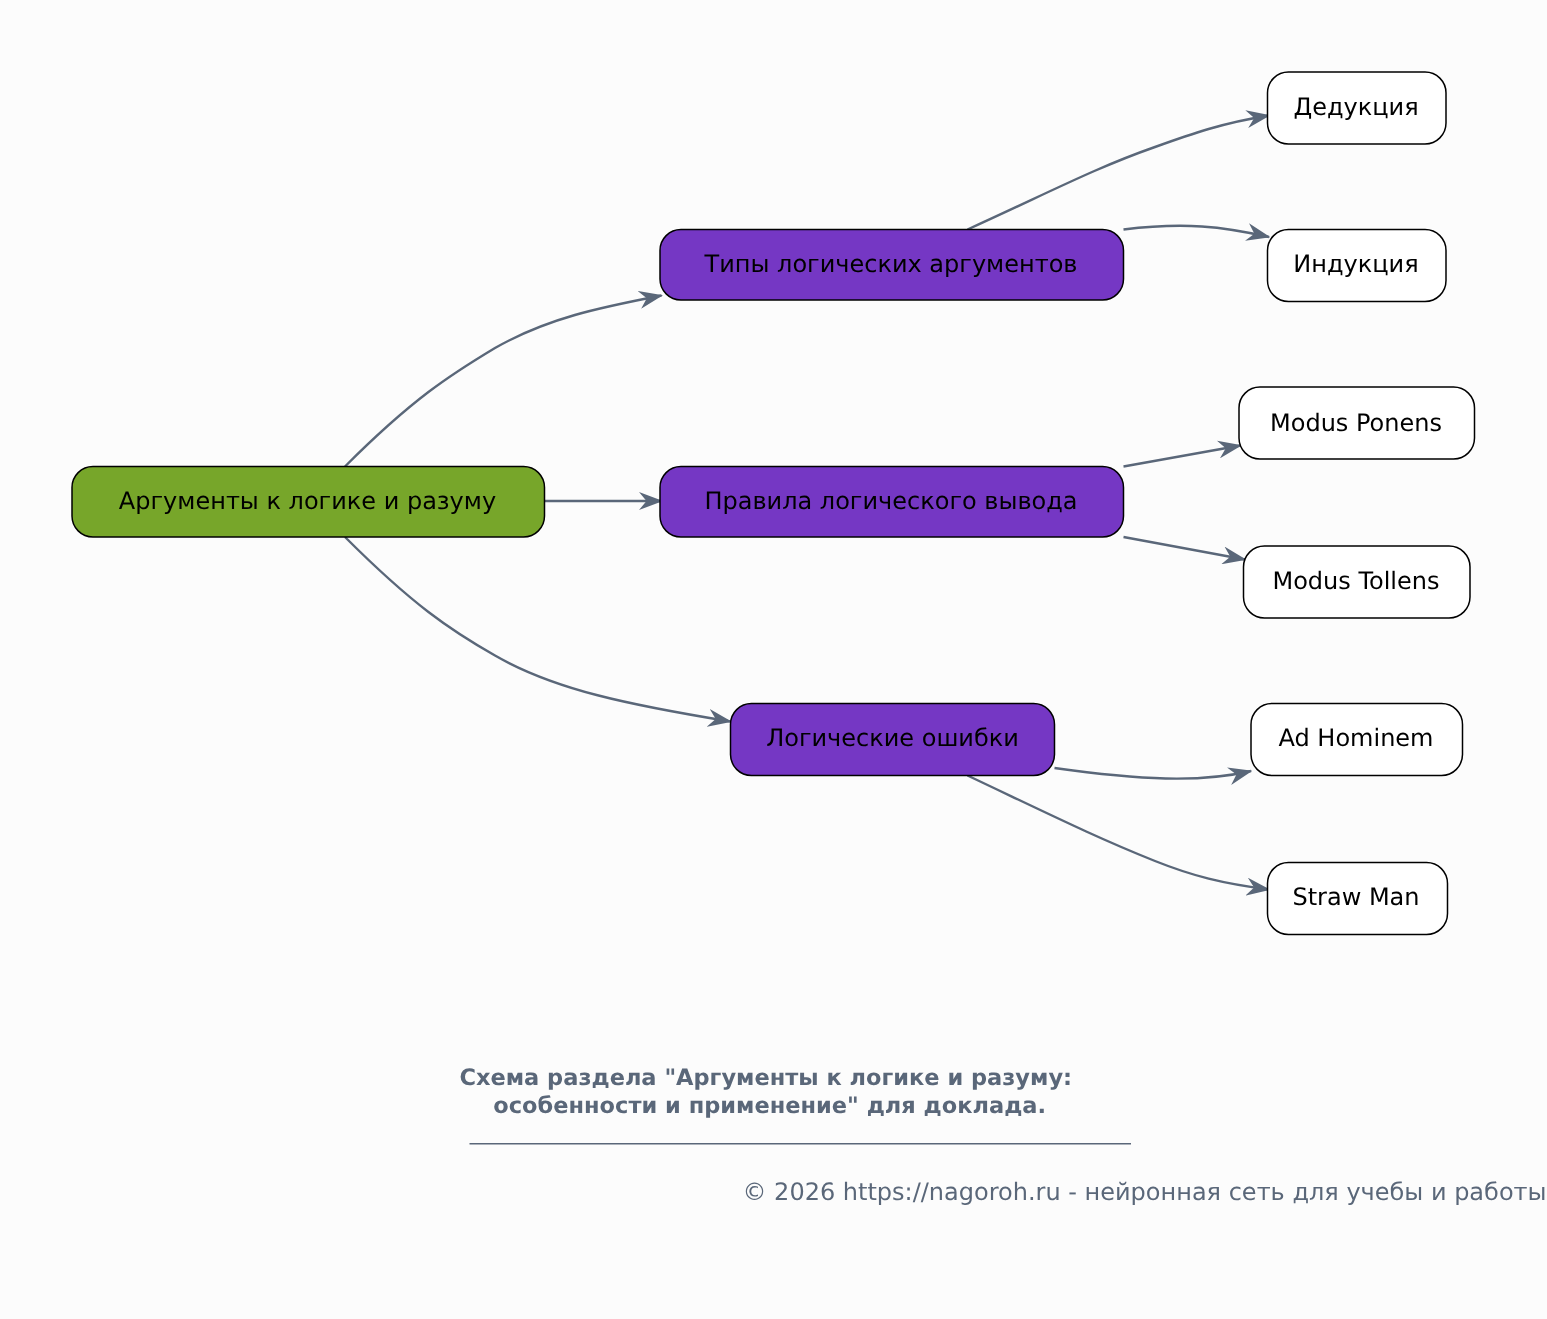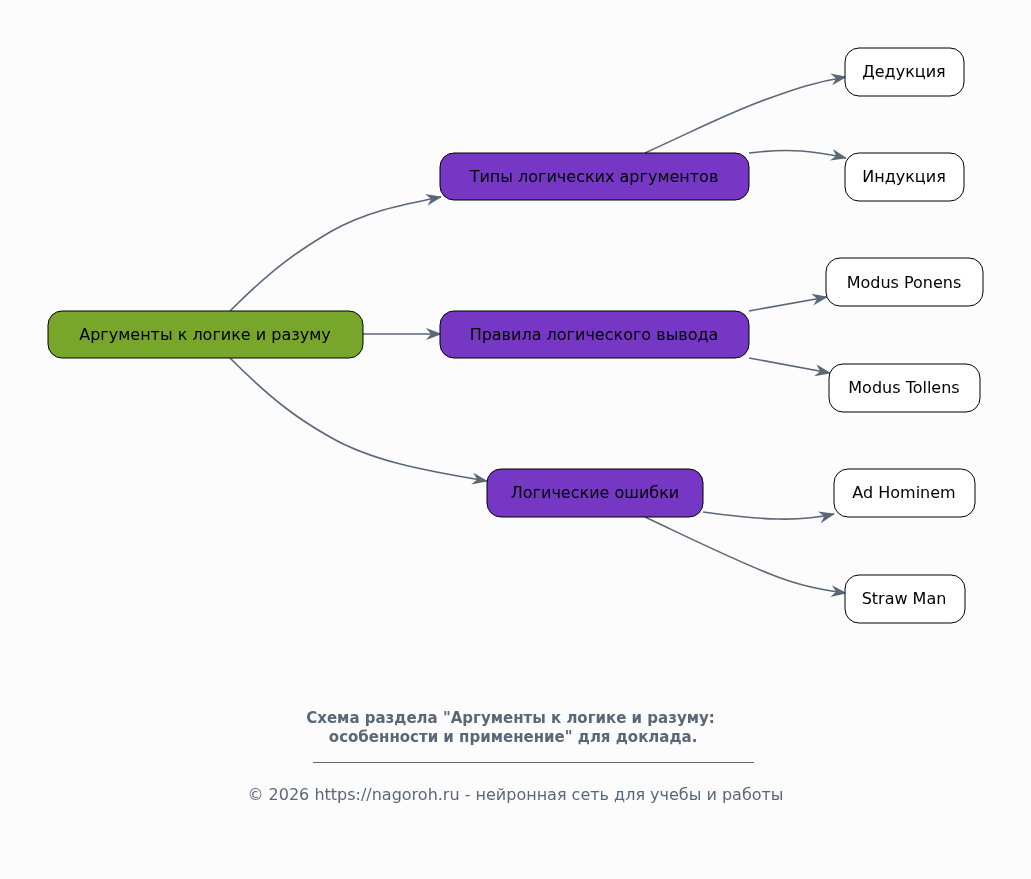--- a/index.html
+++ b/index.html
@@ -36,20 +36,21 @@
   .cap-rule {
     position: absolute;
     left: 313px; top: 762px;
     width: 441px; height: 0;
     border-top: 1px solid #5a6779;
   }
   .cap-copy {
     top: 785px;
     font-size: 16px;
     line-height: 20px;
+    text-align: right;
   }
 </style>
 </head>
 <body>
 
 <svg id="diagram" width="1031" height="879" viewBox="0 0 1031 879">
   <defs>
     <marker id="arrow" viewBox="0 0 16 12" refX="15" refY="6" markerWidth="16" markerHeight="12" markerUnits="userSpaceOnUse" orient="auto">
       <path d="M0,0 L16,6 L0,12 L5,6 Z" fill="#5a6779"></path>
     </marker>

